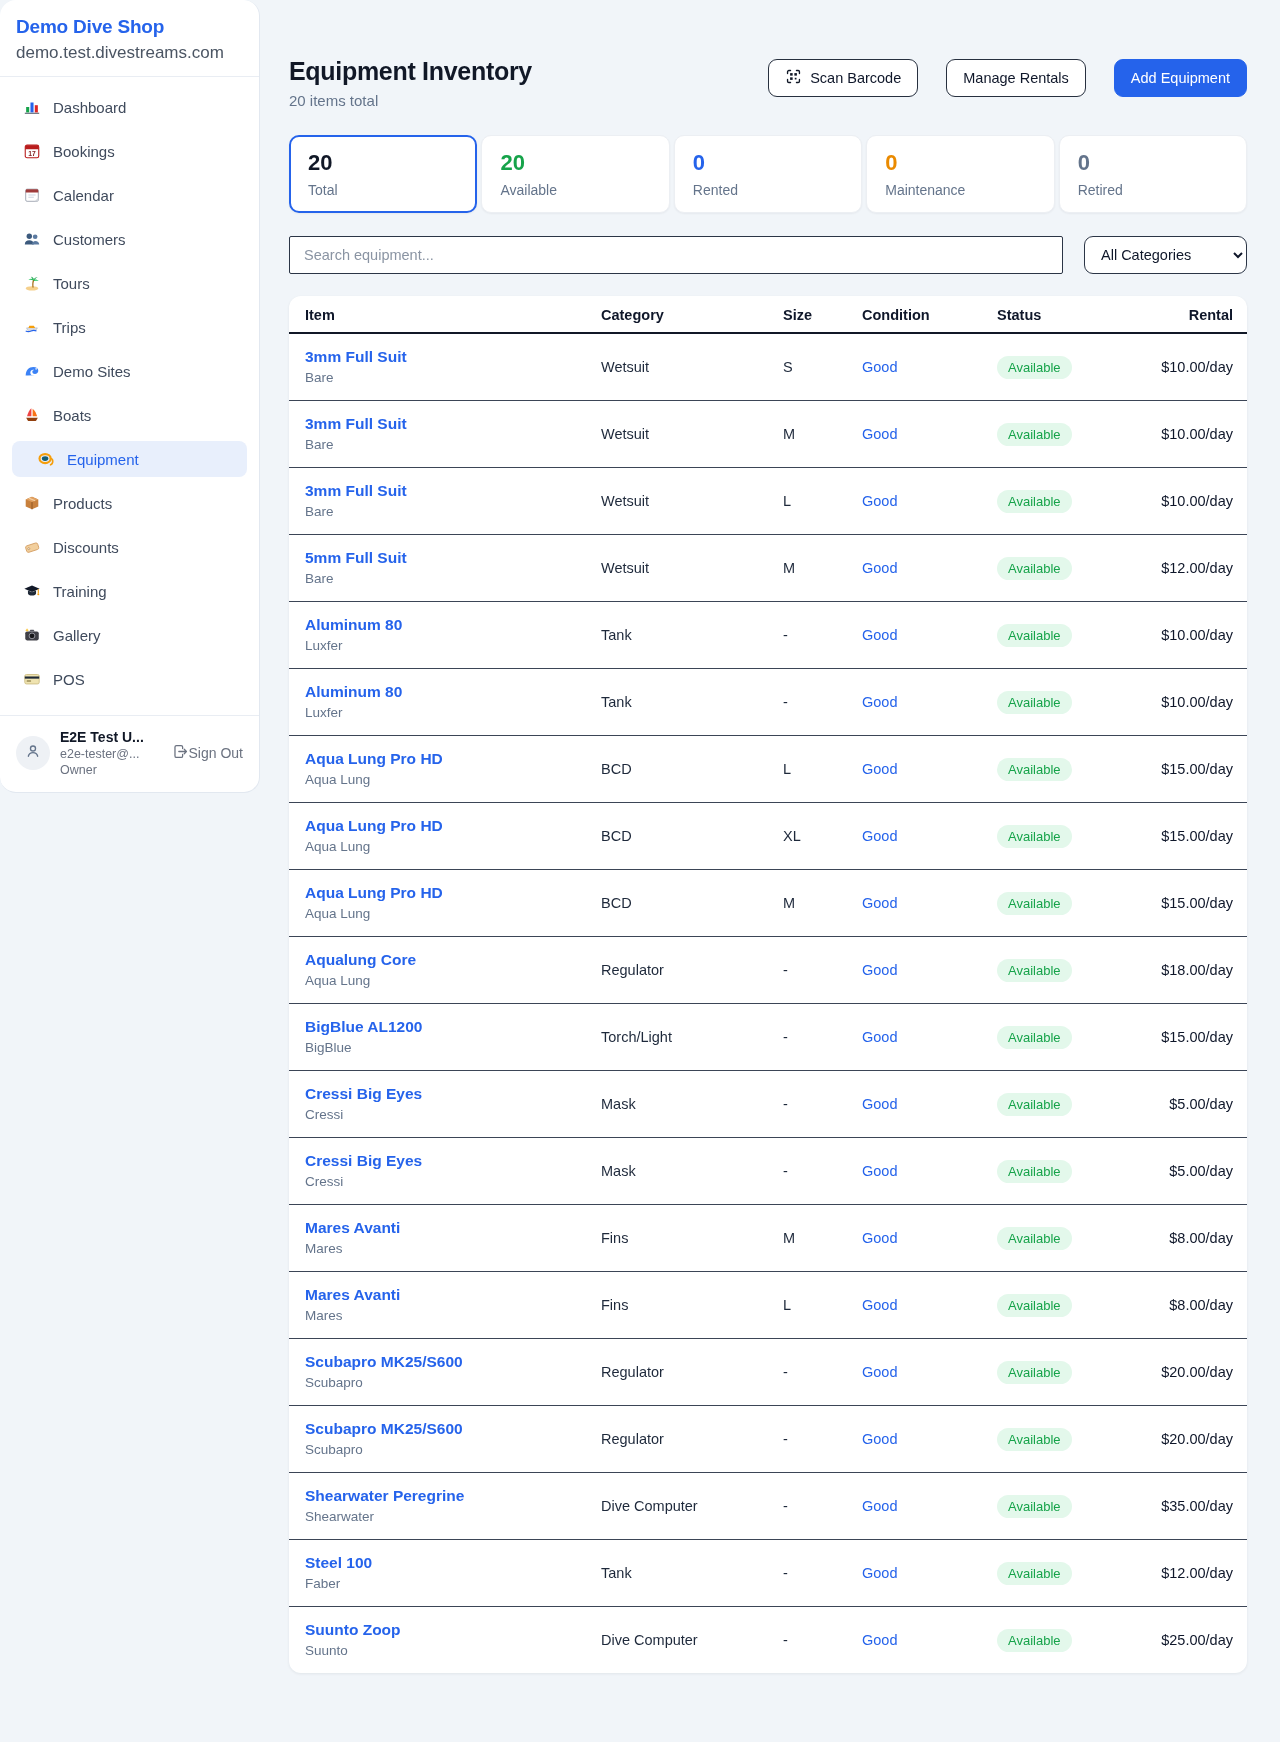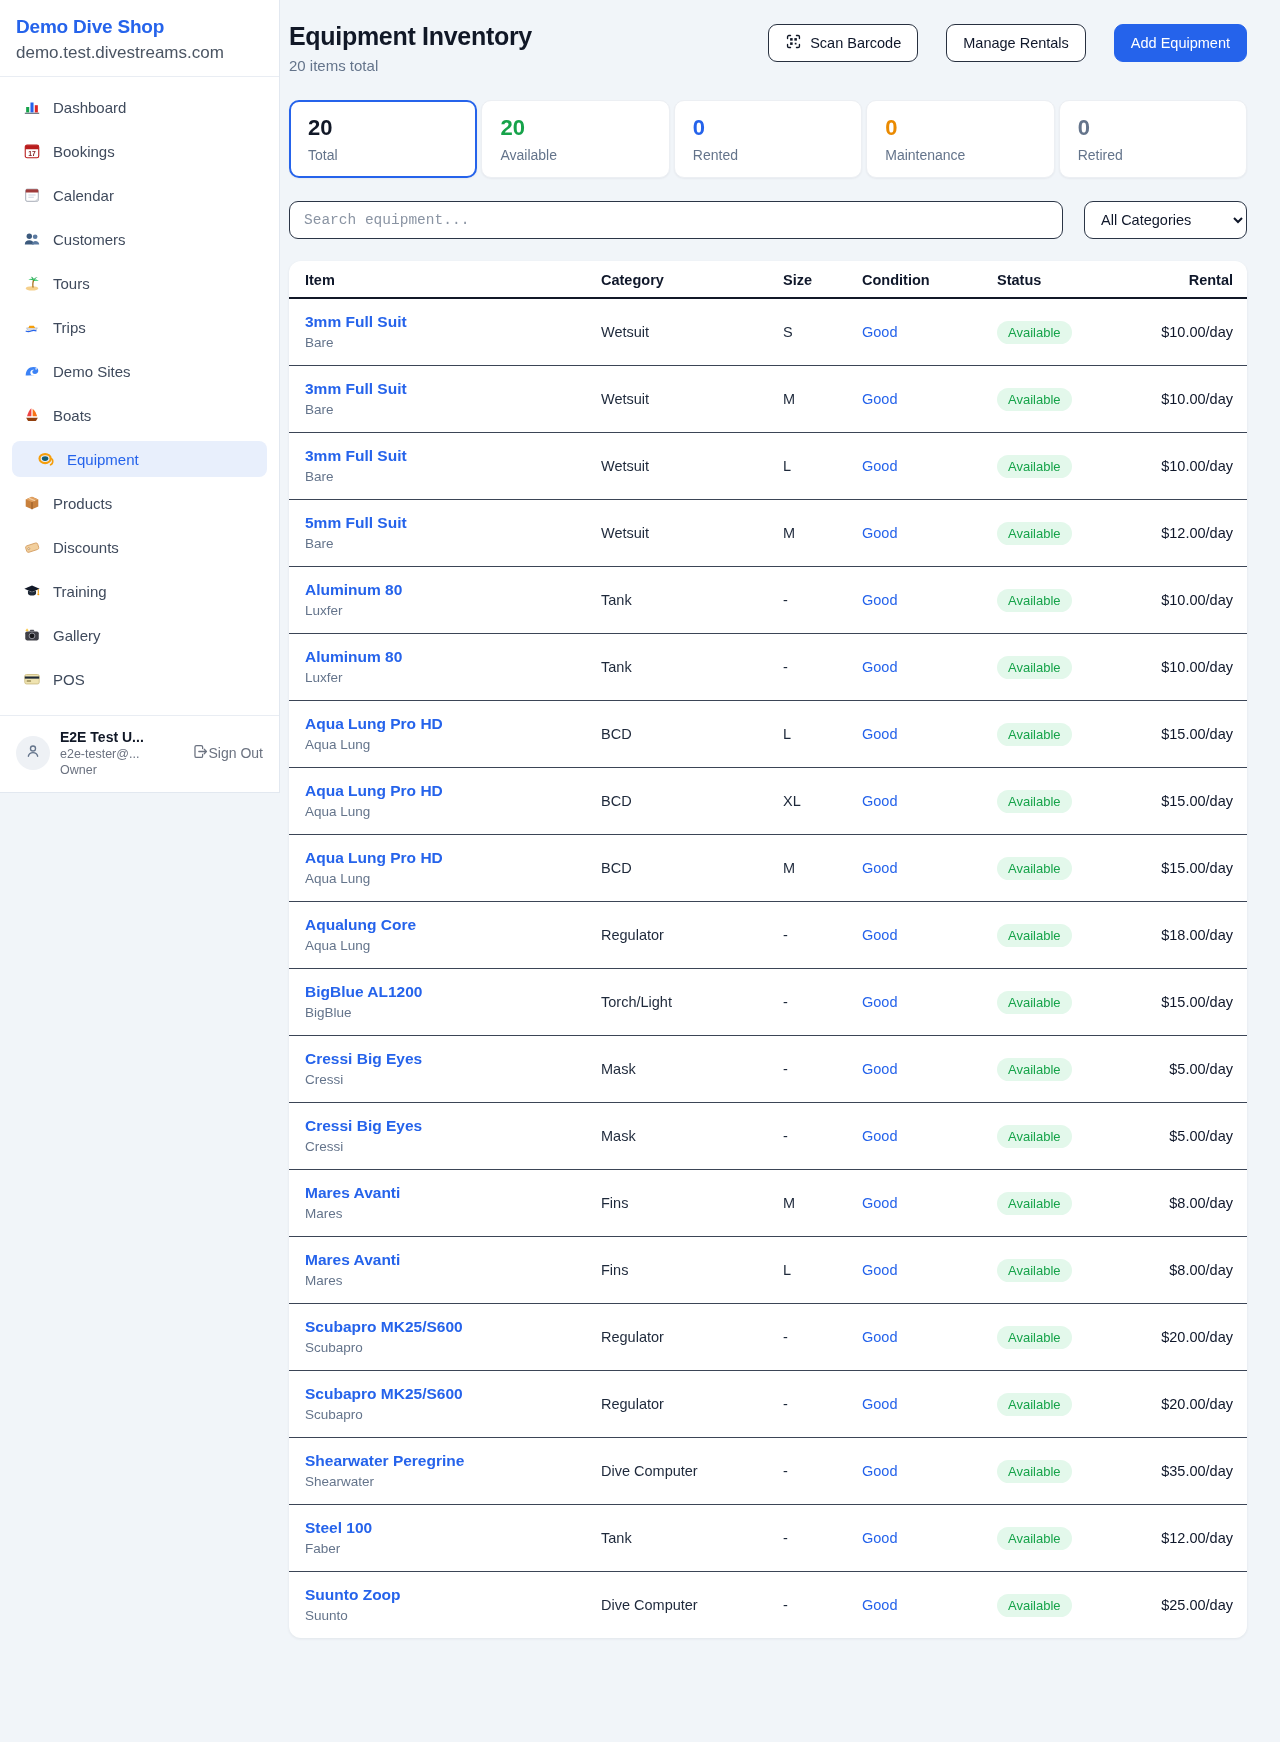--- a/index.html
+++ b/index.html
@@ -6,43 +6,43 @@
   html,body { width:1280px; height:1742px; }
   body {
     background:#f1f5f9;
     font-family:"Liberation Sans", sans-serif;
     color:#0f172a;
     position:relative;
     overflow:hidden;
   }
   
   .sidebar{
-    position:absolute; left:0; top:0; width:280px; background:#fff;
-    border-right:1px solid #e2e8f0; border-bottom:1px solid #e2e8f0;
+    position:absolute; left:0; top:0; width:260px; background:#fff;
+    border-right:1px solid #e2e8f0; border-bottom:1px solid #e2e8f0;border-radius:16px;
   }
   .sb-head{ padding:16px 16px 13px; border-bottom:1px solid #e9edf3; }
   .sb-title{ color:#2563eb; font-size:19px; font-weight:bold; letter-spacing:-.2px; }
   .sb-domain{ color:#4b5563; font-size:17px; margin-top:5px; }
   .sb-nav{ padding:12px 12px 10px; }
   .nav-item{
     display:flex; align-items:center; gap:12px; height:36px; padding:0 10px;
     border-radius:8px; margin-bottom:8px; color:#3f4a5c; font-size:15px; cursor:pointer;
   }
   .nav-item.active{ background:#e8effc; color:#2563eb; font-weight:500;padding-left:24px; }
   .nav-ico{ width:19px; height:19px; display:inline-flex; align-items:center; justify-content:center; flex:none; }
   .nav-ico svg{ width:18px; height:18px; }
   .sb-user{ border-top:1px solid #e9edf3; padding:13px 16px 15px; display:flex; align-items:center; gap:10px; }
   .avatar{ width:34px; height:34px; border-radius:50%; background:#eef1f5; display:flex; align-items:center; justify-content:center; flex:none; }
   .u-meta{ flex:1; min-width:0; }
   .u-name{ font-size:14px; font-weight:bold; color:#111827; }
   .u-mail,.u-role{ font-size:12.5px; color:#6b7280; margin-top:2px; }
   .signout{ display:flex; align-items:center; gap:0; color:#6b7280; font-size:14px; cursor:pointer; white-space:nowrap; }
   
   .main{ margin-left:261px; padding:22px 33px 0 28px; }
-  .page-head{ display:flex; justify-content:space-between; align-items:flex-start; }
+  .page-head{ display:flex; justify-content:space-between; align-items:flex-start;margin-top:35px; }
   .pg-title{ font-size:25px; font-weight:800; color:#111827; letter-spacing:-.3px; }
   .pg-sub{ font-size:15px; color:#64748b; margin-top:6px; }
   .head-actions{ display:flex; gap:28px; margin-top:2px; }
   .btn{
     height:38px; display:inline-flex; align-items:center; gap:8px; padding:0 16px;
     border-radius:9px; border:1px solid #27303f; background:#fff; font-size:14.5px;
     color:#0f172a; cursor:pointer; font-family:inherit;
   }
   .btn-primary{ background:#2563eb; border-color:#2563eb; color:#fff; font-weight:500; }
   
@@ -50,22 +50,22 @@
   .stat{
     flex:1; background:#fff; border:1px solid #eceff3; border-radius:10px;
     padding:14px 18px; box-shadow:0 1px 2px rgba(15,23,42,.05); cursor:pointer;
   }
   .stat.selected{ border:2px solid #2563eb; padding:13px 17px; }
   .stat-val{ font-size:22px; font-weight:bold; }
   .stat-lab{ font-size:14px; color:#64748b; margin-top:6px; }
   
   .filters{ display:flex; gap:21px; margin-top:23px; }
   .search{
-    flex:1; height:38px; border:1px solid #2b3546; border-radius:9px; background:#fff;
-    padding:0 14px; font-size:14.5px; color:#0f172a; font-family:Liberation Mono, monospace; outline:none;
+    flex:1; height:38px; border:1px solid #2b3546; border-radius:2px; background:#fff;
+    padding:0 14px; font-size:14.5px; color:#0f172a; font-family:Liberation Sans, sans-serif; outline:none;
   }
   .search::placeholder{ color:#8a94a3; }
   .cat-select{
     width:163px; height:38px; border:1px solid #2b3546; border-radius:9px; background:#fff;
     font-size:14.5px; color:#0f172a; padding:0 8px 0 12px; font-family:inherit; outline:none;
   }
   
   .table-card{
     background:#fff; border-radius:12px; margin-top:22px;
     box-shadow:0 1px 3px rgba(15,23,42,.07); overflow:hidden;

